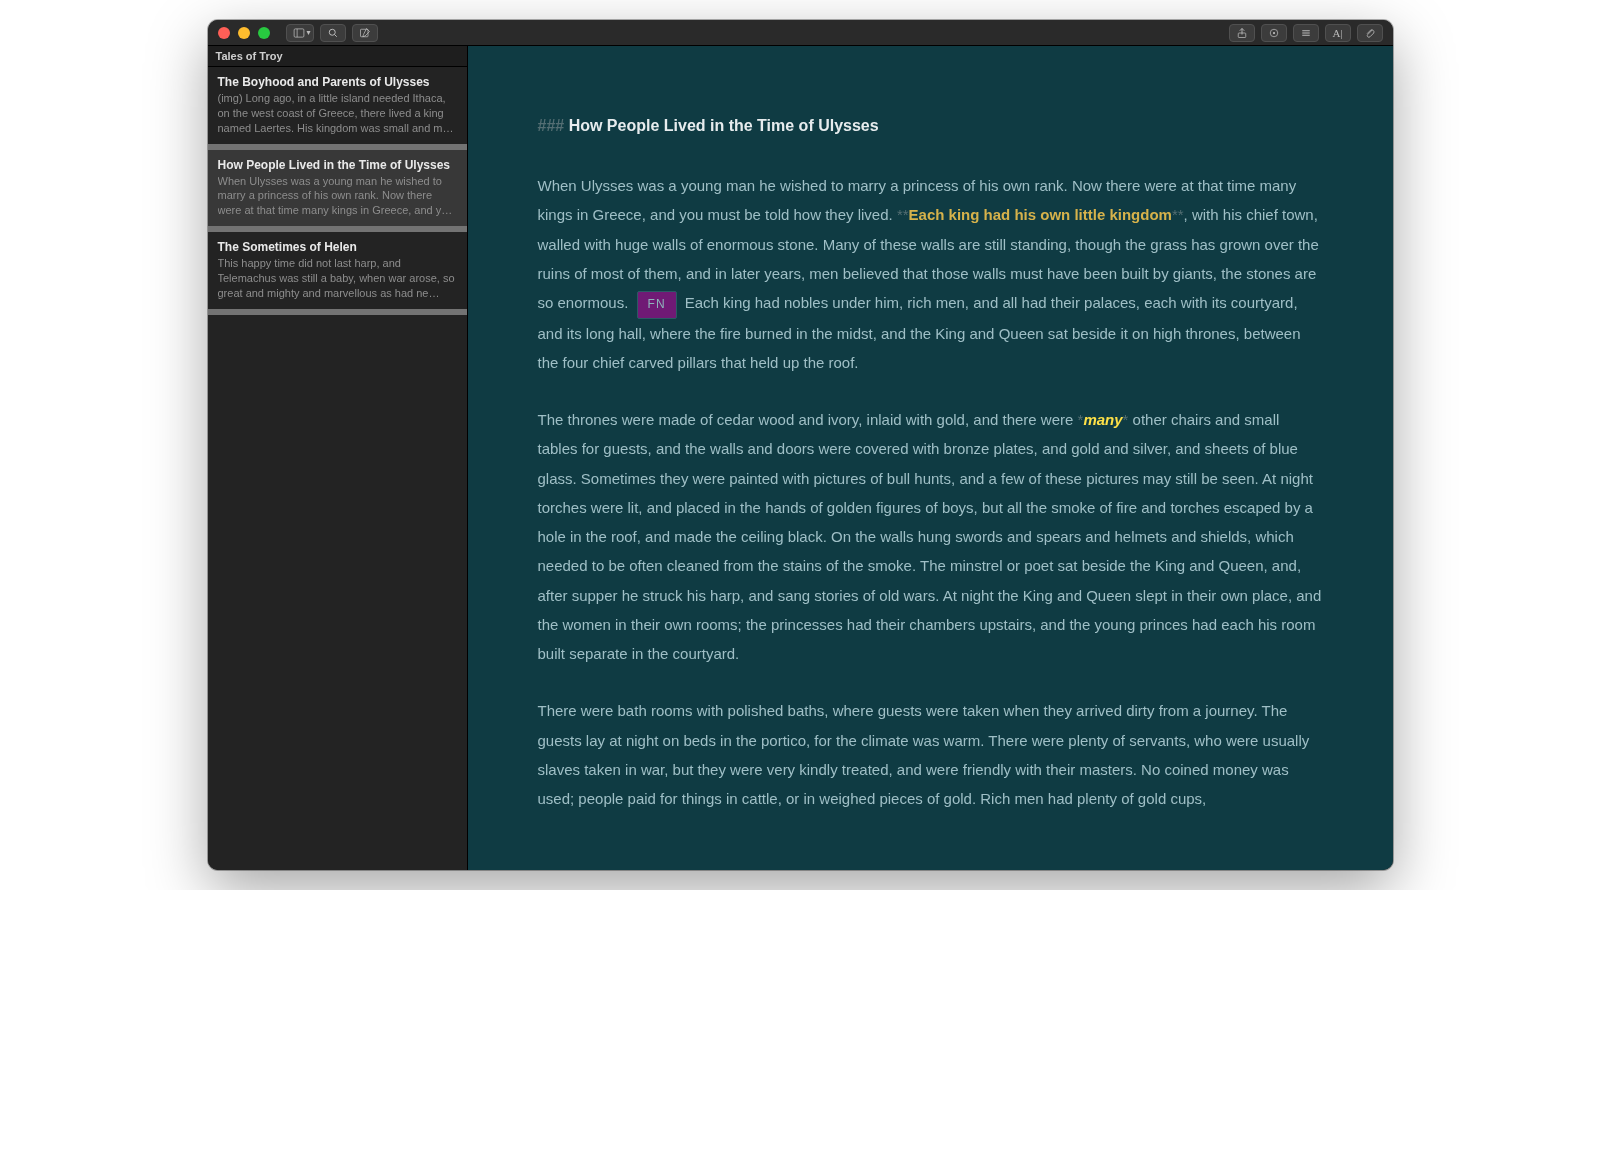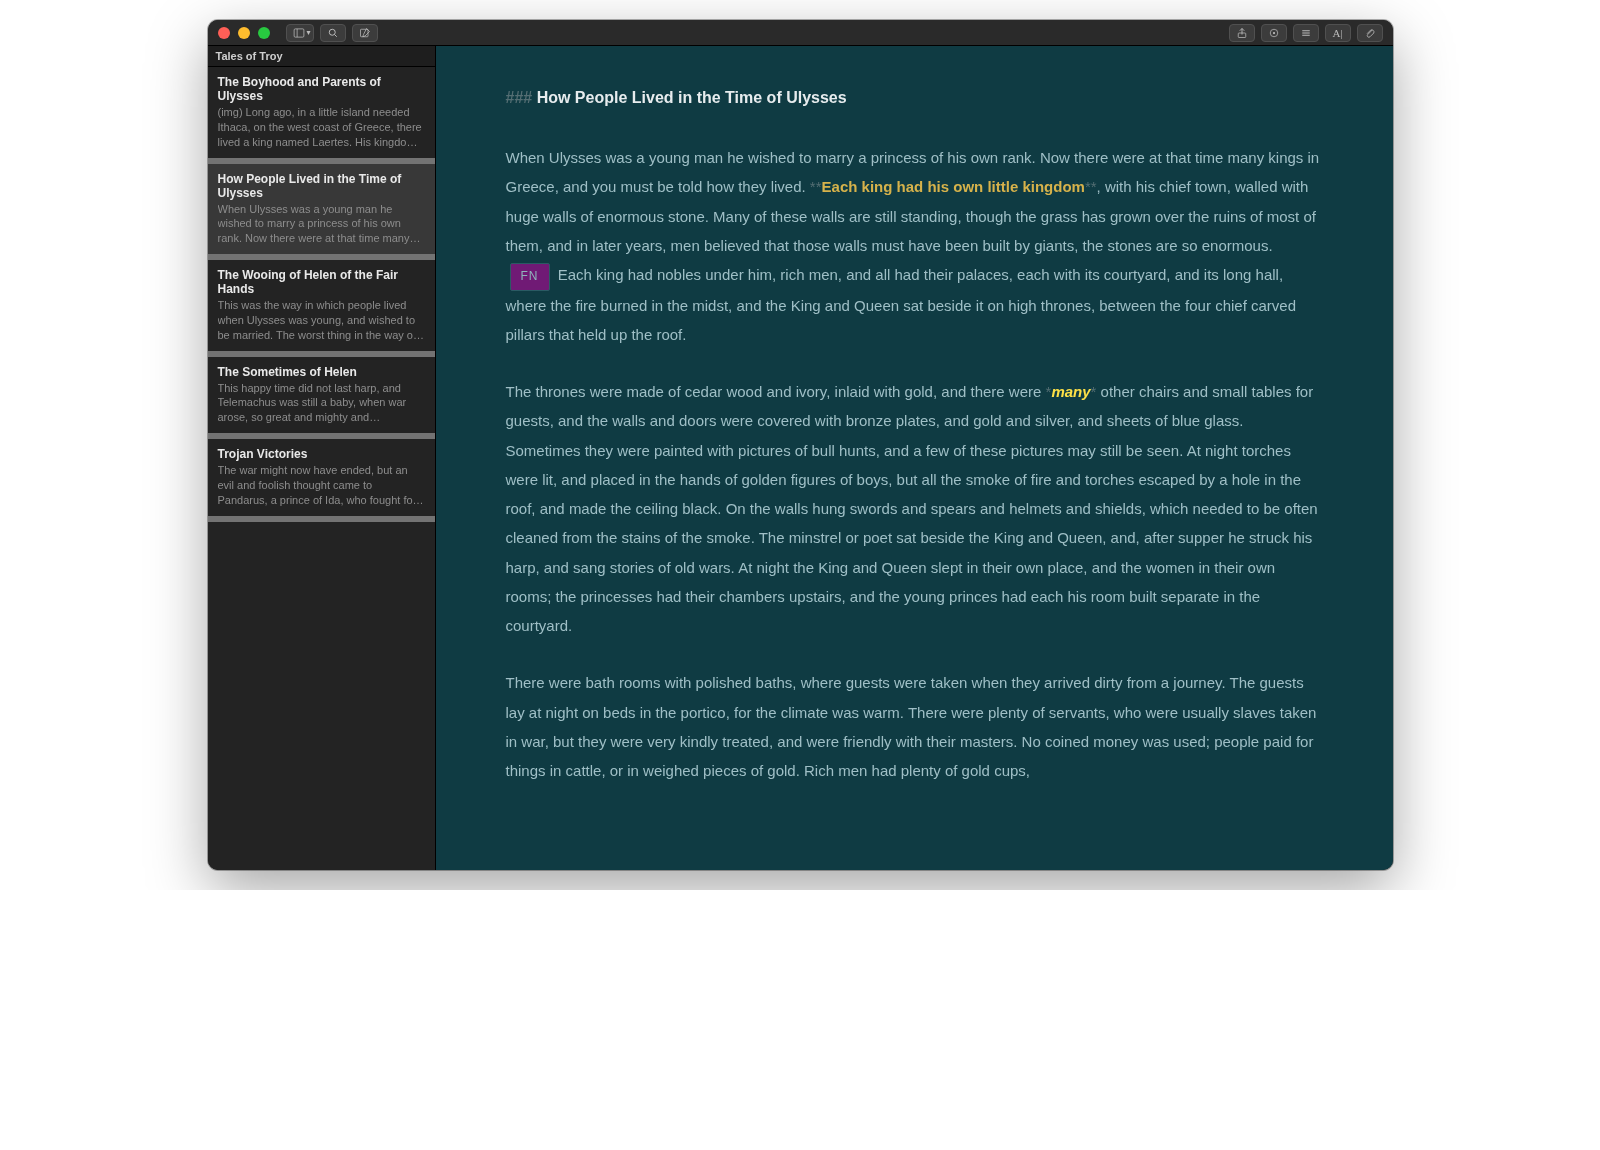--- a/index.html
+++ b/index.html
@@ -32,21 +32,21 @@
     height:18px; min-width:26px; padding:0 6px;
     background:#3c3c3c; border:1px solid #505050; border-radius:4px;
     display:flex; align-items:center; justify-content:center;
     color:#bdbdbd; font-size:10px;
   }
   .tb-btn svg { width:12px; height:12px; }
   .tb-spacer { flex:1; }
   
   .split { flex:1; display:flex; min-height:0;}
   .sidebar {
-    width:228px; background:#232323; border-right:1px solid #000;
+    width:260px; background:#232323; border-right:1px solid #000;
     display:flex; flex-direction:column; color:#aaa;
     font-size:12px;
   }
   .sb-header {
     padding:4px 8px 4px 8px; font-size:11px; color:#cfcfcf;
     background:#1e1e1e; border-bottom:1px solid #000;
     font-weight:600;
   }
   .sb-list { overflow:auto; }
   .sb-item {
@@ -57,21 +57,21 @@
   .sb-item.selected { background:#383838; }
   .sb-title { color:#e9e9e9; font-weight:700; font-size:12px; margin-bottom:2px;}
   .sb-preview {
     color:#8d8d8d; font-size:11px; line-height:1.35;
     display:-webkit-box; -webkit-line-clamp:3; -webkit-box-orient:vertical; overflow:hidden;
   }
   
   .editor {
     flex:1; background:#0f3b43; color:#9fbfc6;
     overflow:auto;
-    padding:36px 70px 40px 70px;
+    padding:64px 70px 40px 70px;
     font-size:15px; line-height:1.95;
   }
   .editor .h3 {
     color:#e7ecee; font-weight:700; font-size:16px; margin-bottom:30px;
   }
   .editor p { margin-bottom:28px; }
   .mark-strong { color:#d6b24b; font-weight:700; }
   .mark-syntax { color:#546e73; }
   .mark-em { color:#fde047; font-style:italic; font-weight:700;}
   .fn-chip {
@@ -152,30 +152,22 @@
       <div class="sb-list">
         <div class="sb-item">
           <div class="sb-title">The Boyhood and Parents of Ulysses</div>
           <div class="sb-preview">(img) Long ago, in a little island needed Ithaca, on the west coast of Greece, there lived a king named Laertes. His kingdom was small and m…</div>
         </div>
         <div class="sb-item selected">
           <div class="sb-title">How People Lived in the Time of Ulysses</div>
           <div class="sb-preview">When Ulysses was a young man he wished to marry a princess of his own rank. Now there were at that time many kings in Greece, and y…</div>
         </div>
         <div class="sb-item">
-          <div class="sb-title">The Wooing of Helen of the Fair Hands</div>
-          <div class="sb-preview">This was the way in which people lived when Ulysses was young, and wished to be married. The worst thing in the way of life was that the…</div>
-        </div>
-        <div class="sb-item">
           <div class="sb-title">The Sometimes of Helen</div>
           <div class="sb-preview">This happy time did not last harp, and Telemachus was still a baby, when war arose, so great and mighty and marvellous as had ne…</div>
-        </div>
-        <div class="sb-item">
-          <div class="sb-title">Trojan Victories</div>
-          <div class="sb-preview">The war might now have ended, but an evil and foolish thought came to Pandarus, a prince of Ida, who fought for the Trojans. He chose to s…</div>
         </div>
       </div>
     </div>
 
     <div class="editor">
       <div class="h3">
         <span class="mark-syntax">### </span><span>How People Lived in the Time of Ulysses</span>
       </div>
 
       <p>

